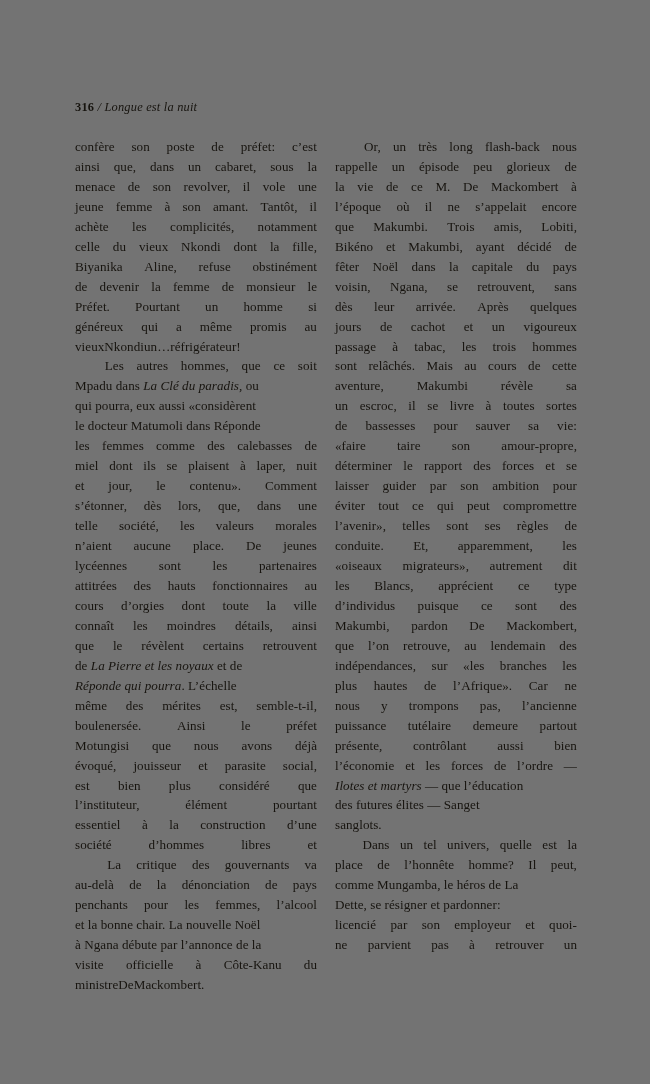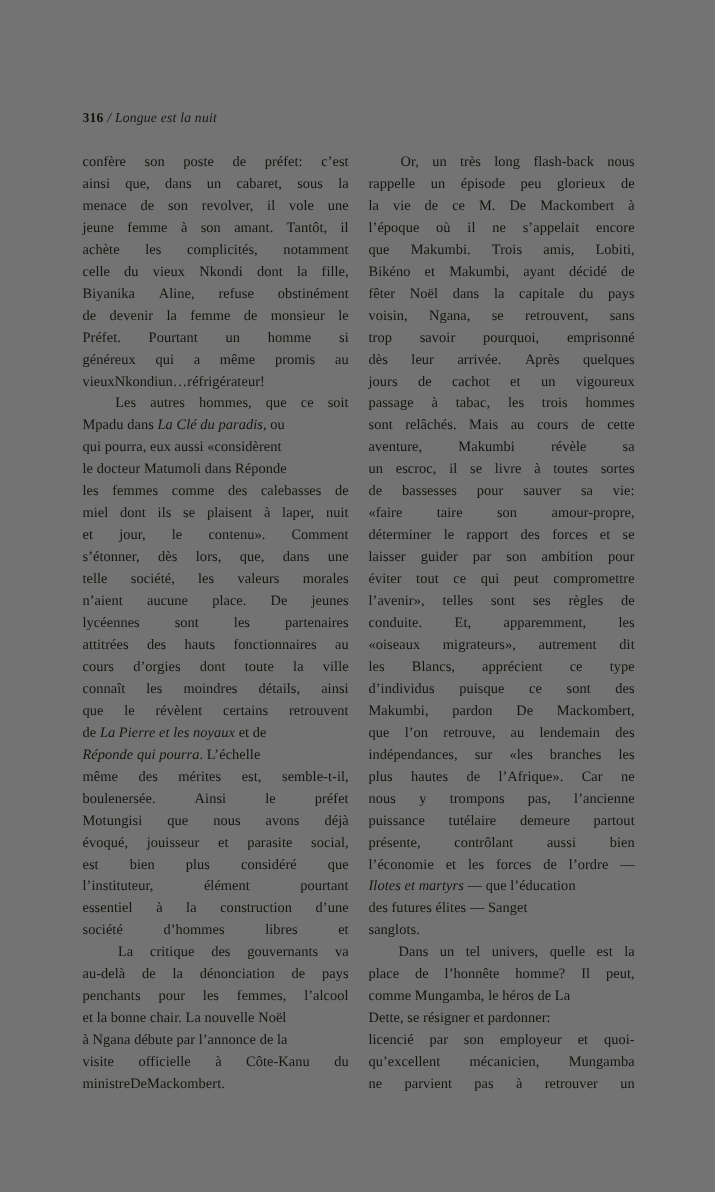--- a/index.html
+++ b/index.html
@@ -141,21 +141,20 @@
     <div class="col" id="col-right">
         <div class="para">
           <div class="ln"><span class="lead"></span><span>Or,</span><span>un</span><span>très</span><span>long</span><span>flash-back</span><span>nous</span></div>
           <div class="ln"><span>rappelle</span><span>un</span><span>épisode</span><span>peu</span><span>glorieux</span><span>de</span></div>
           <div class="ln"><span>la</span><span>vie</span><span>de</span><span>ce</span><span>M.</span><span>De</span><span>Mackombert</span><span>à</span></div>
           <div class="ln"><span>l’époque</span><span>où</span><span>il</span><span>ne</span><span>s’appelait</span><span>encore</span></div>
           <div class="ln"><span>que</span><span>Makumbi.</span><span>Trois</span><span>amis,</span><span>Lobiti,</span></div>
           <div class="ln"><span>Bikéno</span><span>et</span><span>Makumbi,</span><span>ayant</span><span>décidé</span><span>de</span></div>
           <div class="ln"><span>fêter</span><span>Noël</span><span>dans</span><span>la</span><span>capitale</span><span>du</span><span>pays</span></div>
           <div class="ln"><span>voisin,</span><span>Ngana,</span><span>se</span><span>retrouvent,</span><span>sans</span></div>
-          <div class="ln"><span>trop</span><span>savoir</span><span>pourquoi,</span><span>emprisonné</span></div>
           <div class="ln"><span>dès</span><span>leur</span><span>arrivée.</span><span>Après</span><span>quelques</span></div>
           <div class="ln"><span>jours</span><span>de</span><span>cachot</span><span>et</span><span>un</span><span>vigoureux</span></div>
           <div class="ln"><span>passage</span><span>à</span><span>tabac,</span><span>les</span><span>trois</span><span>hommes</span></div>
           <div class="ln"><span>sont</span><span>relâchés.</span><span>Mais</span><span>au</span><span>cours</span><span>de</span><span>cette</span></div>
           <div class="ln"><span>aventure,</span><span>Makumbi</span><span>révèle</span><span>sa</span></div>
           <div class="ln"><span>un</span><span>escroc,</span><span>il</span><span>se</span><span>livre</span><span>à</span><span>toutes</span><span>sortes</span></div>
           <div class="ln"><span>de</span><span>bassesses</span><span>pour</span><span>sauver</span><span>sa</span><span>vie:</span></div>
           <div class="ln"><span>«faire</span><span>taire</span><span>son</span><span>amour-propre,</span></div>
           <div class="ln"><span>déterminer</span><span>le</span><span>rapport</span><span>des</span><span>forces</span><span>et</span><span>se</span></div>
           <div class="ln"><span>laisser</span><span>guider</span><span>par</span><span>son</span><span>ambition</span><span>pour</span></div>
@@ -176,19 +175,18 @@
           <div class="ln last"><i>Ilotes et martyrs</i><span> — que l’éducation</span></div>
           <div class="ln last"><span>des futures élites — </span><span>Sang</span><span>et</span></div>
           <div class="ln last"><span>sanglots</span><span>.</span></div>
         </div>
         <div class="para">
           <div class="ln"><span class="lead"></span><span>Dans</span><span>un</span><span>tel</span><span>univers,</span><span>quelle</span><span>est</span><span>la</span></div>
           <div class="ln"><span>place</span><span>de</span><span>l’honnête</span><span>homme?</span><span>Il</span><span>peut,</span></div>
           <div class="ln last"><span>comme Mungamba, le héros de </span><span>La</span></div>
           <div class="ln last"><span>Dette</span><span>, se résigner et pardonner:</span></div>
           <div class="ln"><span>licencié</span><span>par</span><span>son</span><span>employeur</span><span>et</span><span>quoi-</span></div>
-          <div class="ln"><span>qu’excellent</span><span>mécanicien,</span><span>Mungamba</span></div>
           <div class="ln"><span>ne</span><span>parvient</span><span>pas</span><span>à</span><span>retrouver</span><span>un</span></div>
         </div>
       </div>
   </div>
 
 </div>
 
 </body></html>

